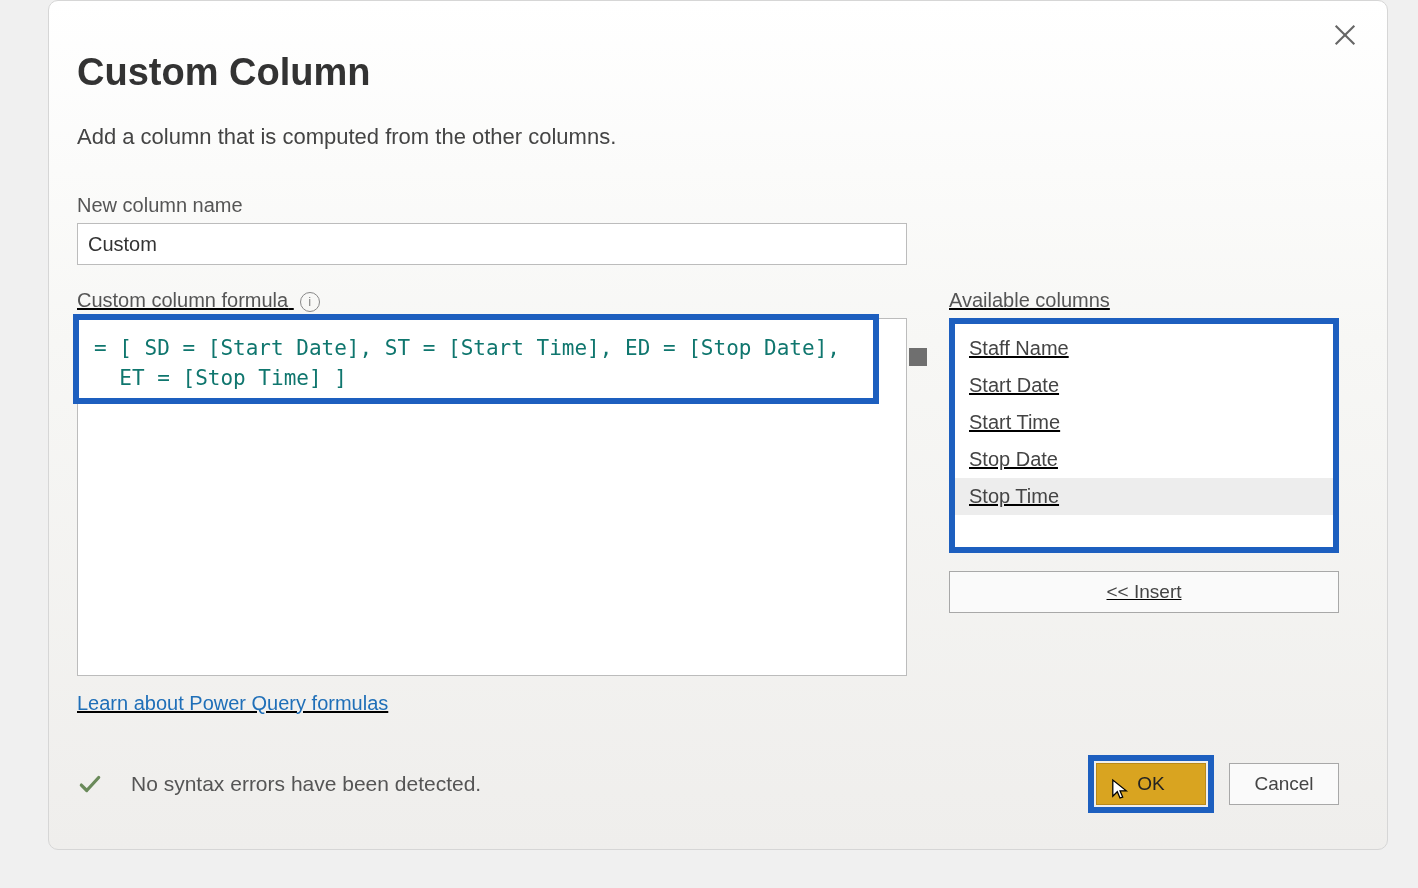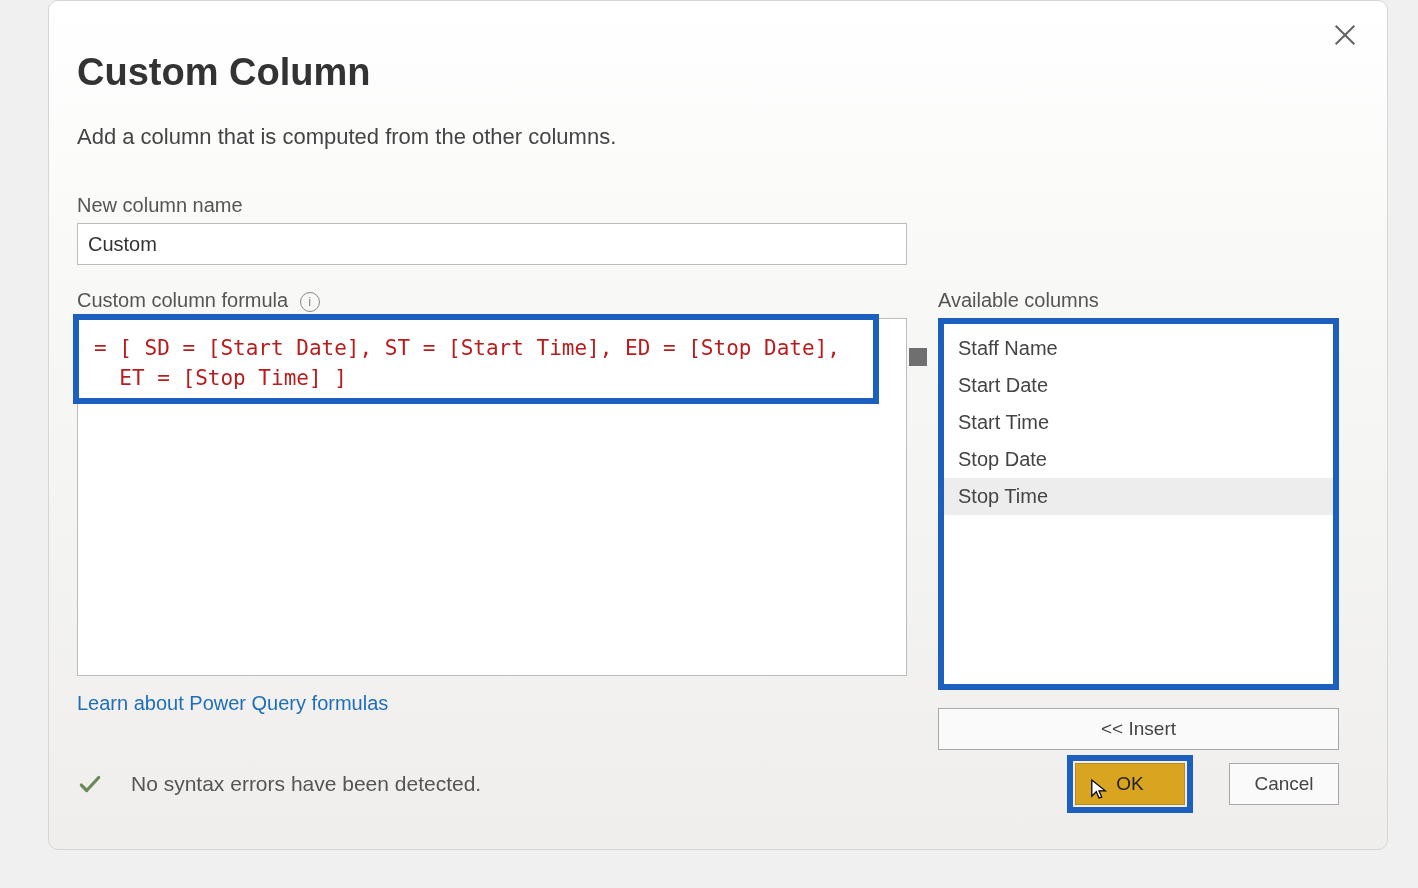--- a/index.html
+++ b/index.html
@@ -39,21 +39,22 @@
     color: #333;
     margin: 10px 0 30px 0;
   }
   .subtitle {
     font-size: 22px;
     color: #444;
     margin-bottom: 44px;
   }
   .row {
     display: flex;
-    gap: 31px;
+    gap: 42px;
+    text-decoration: underline;
   }
   .left-col {
     flex: 0 0 830px;
     display: flex;
     flex-direction: column;
   }
   .right-col {
     flex: 1;
     display: flex;
     flex-direction: column;
@@ -95,21 +96,21 @@
   }
   .formula-box {
     width: 100%;
     height: 100%;
     border: 1px solid #bcbcbc;
     background: #fff;
     box-sizing: border-box;
     padding: 14px 16px;
     font-family: "Consolas", monospace;
     font-size: 21px;
-    color: #b91c1c;
+    color: #0f766e;
     white-space: pre-wrap;
     line-height: 1.45;
     overflow-y: auto;
     resize: none;
   }
   .highlight-formula {
     position: absolute;
     top: -4px;
     left: -4px;
     width: 806px;
@@ -127,21 +128,21 @@
     background: #6f6f6f;
   }
   .learn-link {
     margin-top: 16px;
     font-size: 20px;
     color: #1f6fb8;
     cursor: pointer;
   }
   .columns-box {
     width: 100%;
-    height: 372px;
+    height: 235px;
     border: 6px solid #1d5fbf;
     background: #fff;
     box-sizing: border-box;
     padding: 6px 0;
     overflow-y: auto;
   }
   .col-item {
     font-size: 20px;
     color: #444;
     padding: 7px 14px;
@@ -173,21 +174,21 @@
     display: flex;
     align-items: center;
     gap: 28px;
     font-size: 21px;
     color: #555;
   }
   .check {
     color: #6a8a5a;
   }
   .check svg { width: 26px; height: 26px; display:block; }
-  .btn-row { display: flex; gap: 36px; align-items: center; }
+  .btn-row { display: flex; gap: 15px; align-items: center; }
   .ok-wrap {
     border: 6px solid #1d5fbf;
     padding: 2px;
   }
   button.ok {
     width: 110px;
     height: 42px;
     background: #d9a420;
     border: 1px solid #b8881a;
     font-size: 19px;

